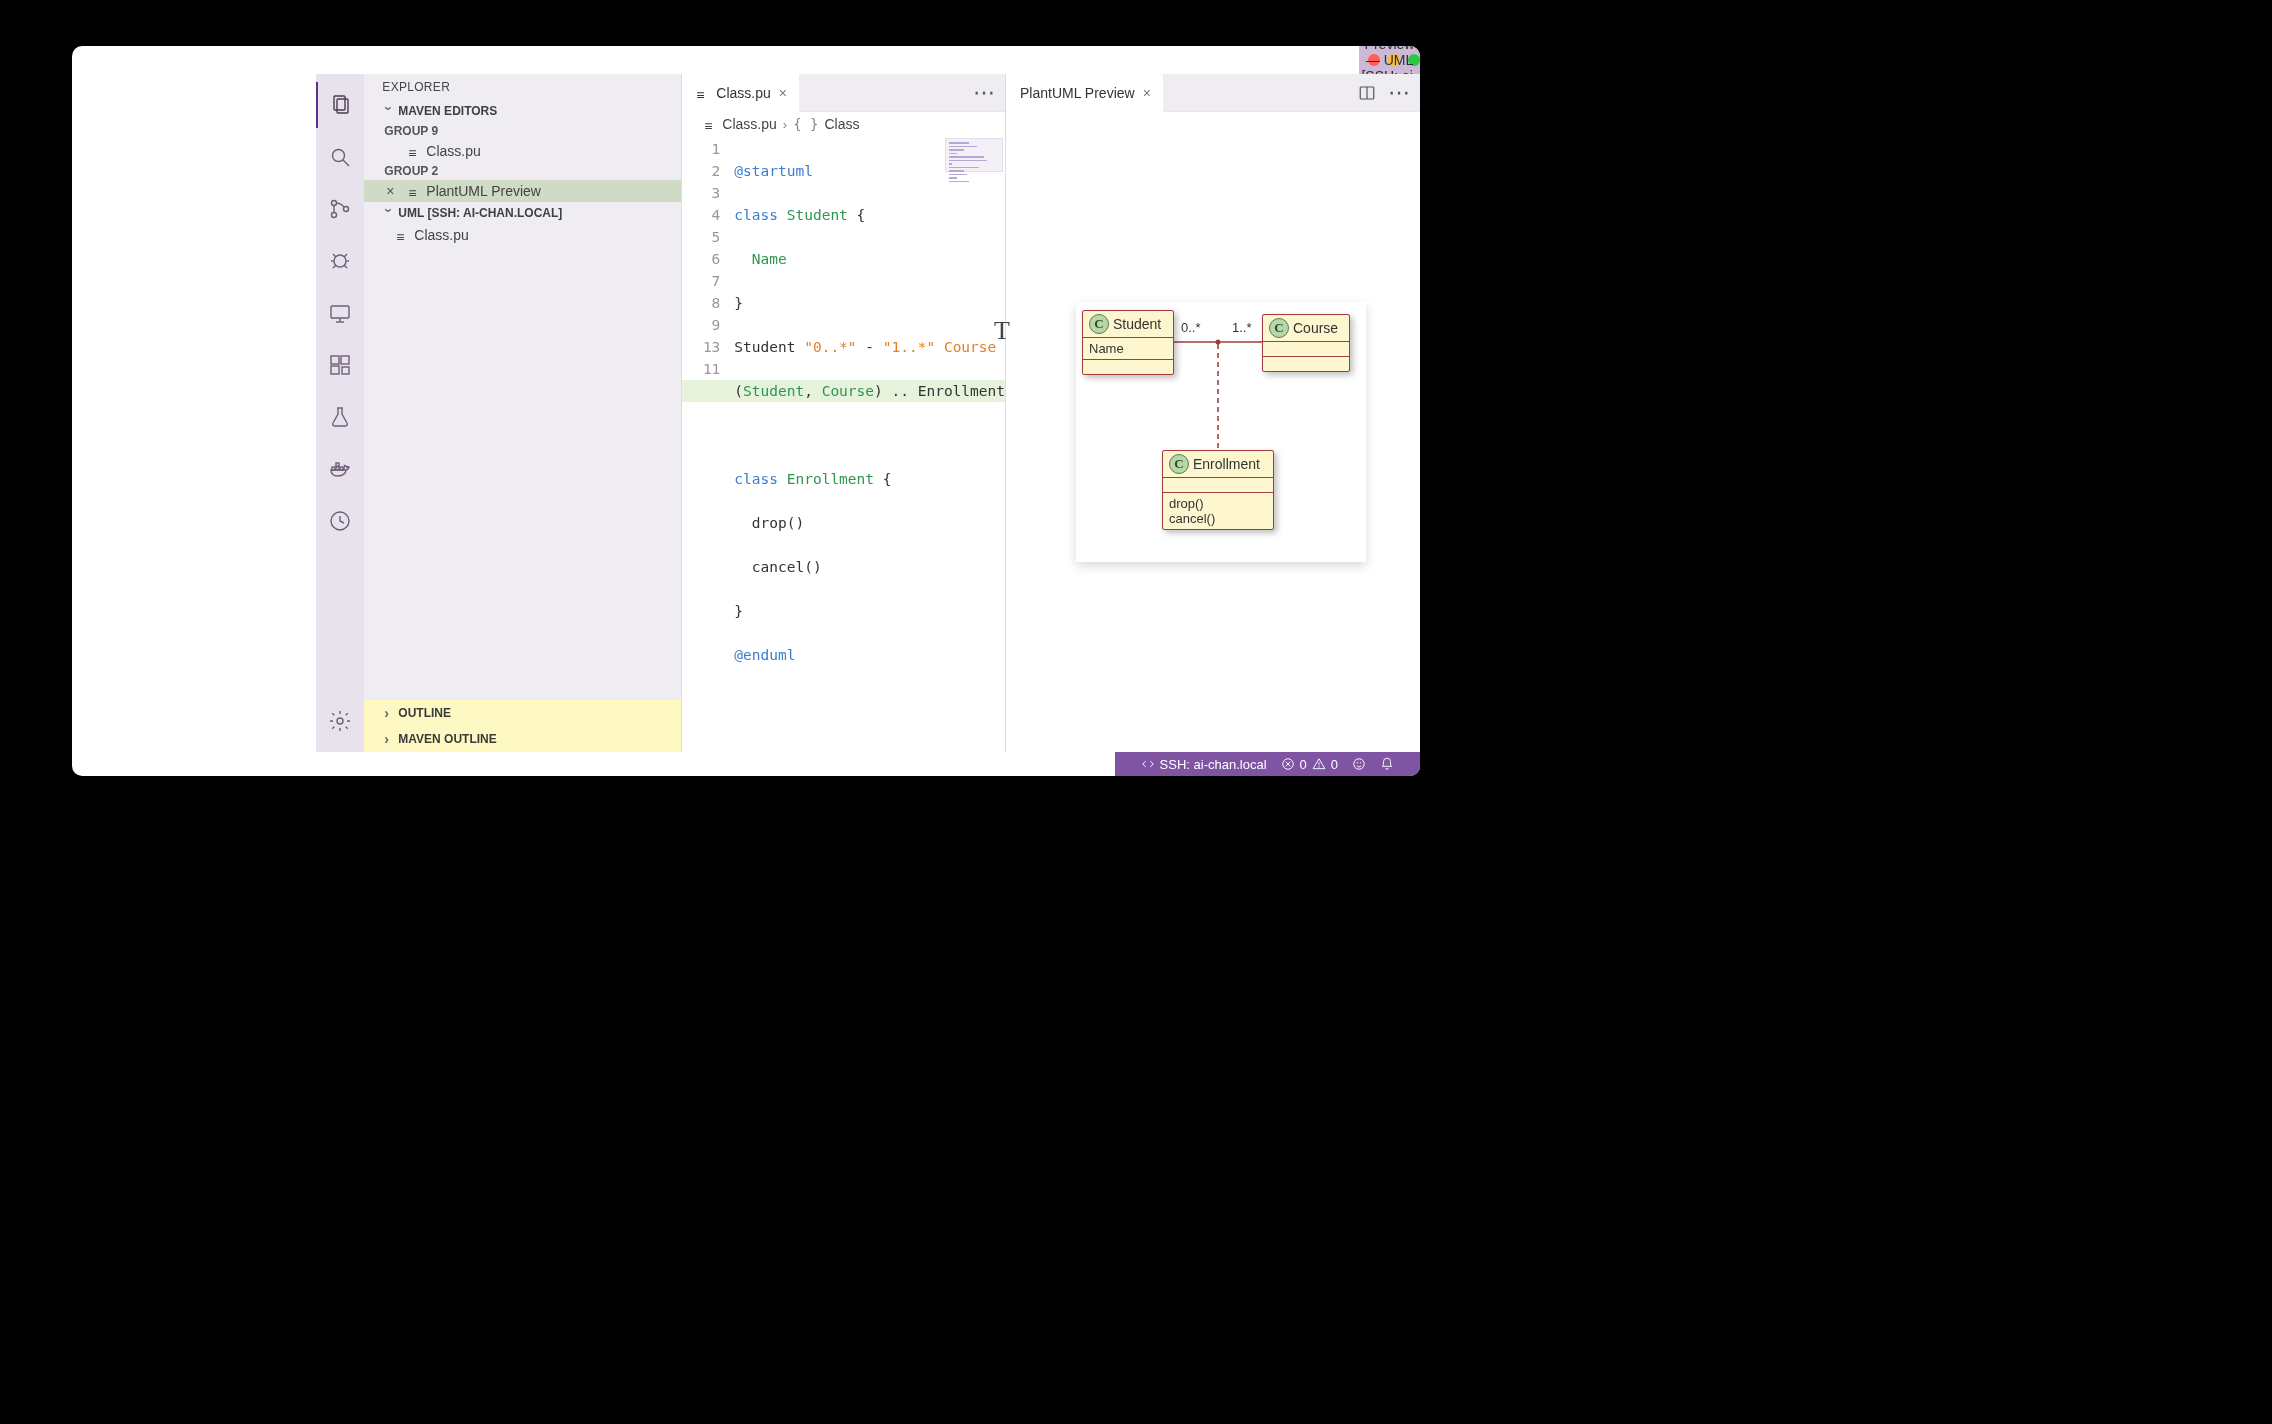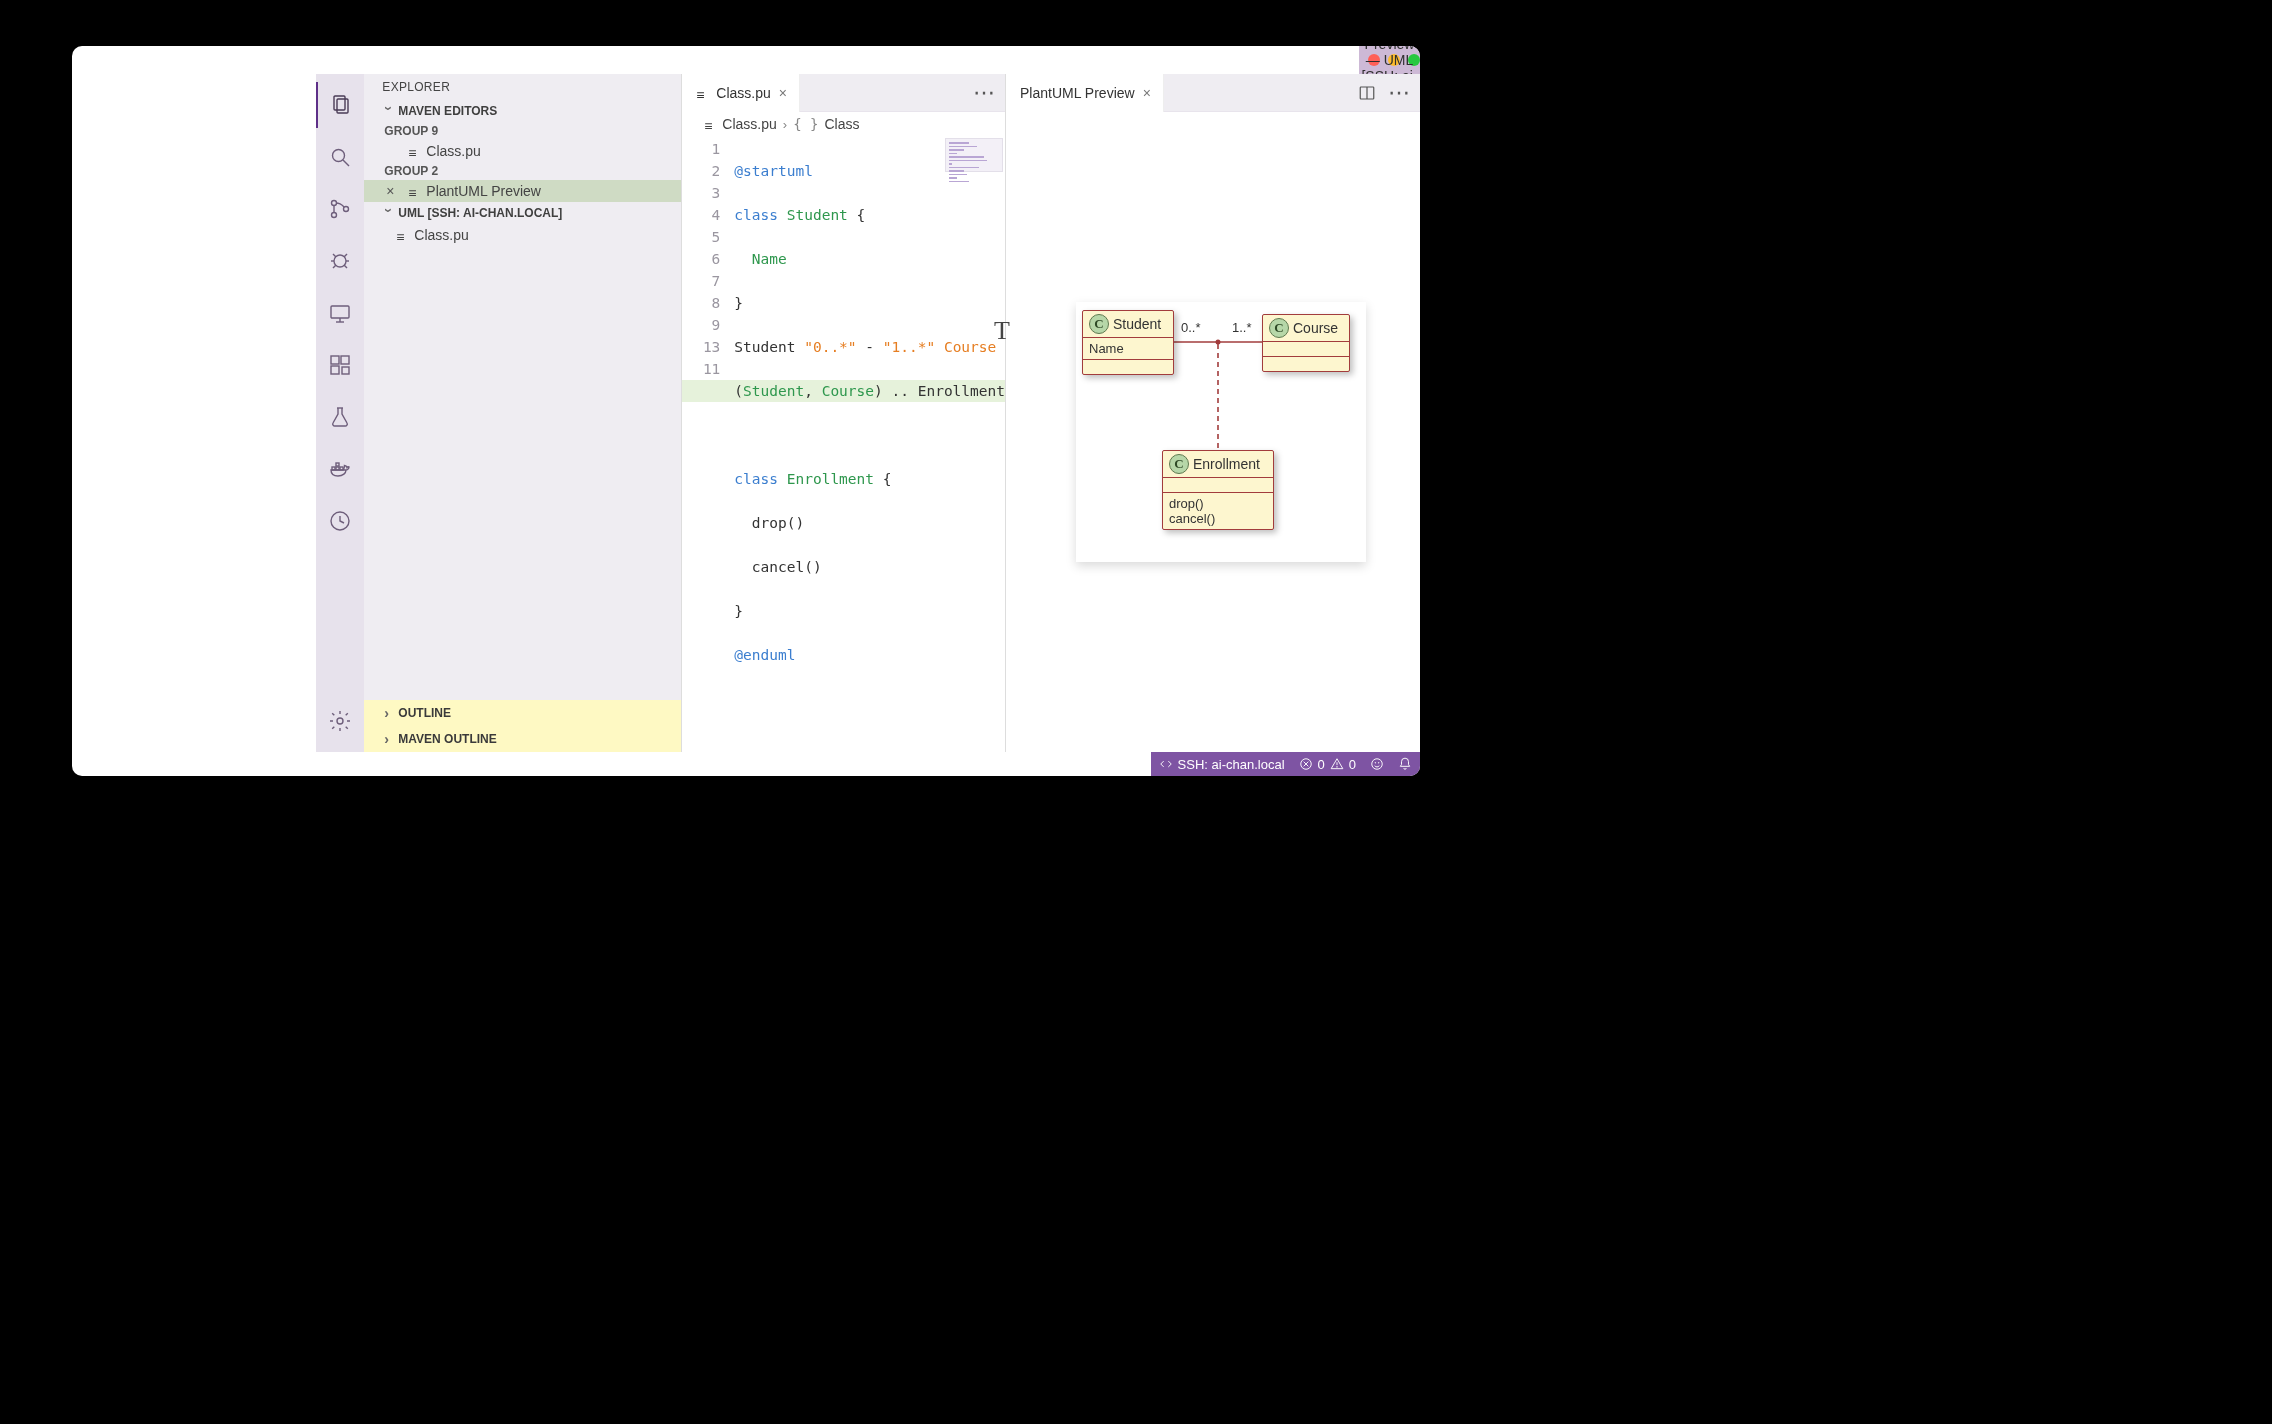--- a/index.html
+++ b/index.html
@@ -65,21 +65,21 @@
 .preview-body{flex:1;background:#fff;position:relative;}
 .preview-cursor{position:absolute;left:-12px;top:204px;font-family:serif;font-size:26px;color:#444;}
 .canvas{position:absolute;left:70px;top:190px;width:290px;height:260px;background:#fff;box-shadow:0 4px 10px rgba(0,0,0,.15);}
 .canvas .node{position:absolute;background:#fdf6cf;border:1.6px solid #a23c3c;border-radius:2px;box-shadow:3px 3px 6px rgba(0,0,0,.25);}
 .node .label{display:flex;align-items:center;gap:4px;padding:3px 6px;font-size:14px;}
 .node .c-badge{width:20px;height:20px;border-radius:50%;background:#b6d7a8;border:1.6px solid #5f7a50;display:inline-flex;align-items:center;justify-content:center;font-weight:bold;font-family:serif;font-size:13px;color:#2e4a26;}
 .node .sep{height:0;border-top:1.6px solid #a23c3c;}
 .node .cell{padding:3px 6px;font-size:13px;min-height:14px;}
 
 
-.statusbar{height:24px;background:#7e54a3;color:#fff;display:flex;align-items:center;font-size:13px;padding:0 8px;gap:14px;}
+.statusbar{height:24px;background:#7e54a3;color:#fff;display:flex;align-items:center;font-size:13px;padding:0 26px;gap:14px;}
 .statusbar .item{display:flex;align-items:center;gap:5px;cursor:pointer;}
 .statusbar .right{margin-left:auto;display:flex;gap:14px;align-items:center;}
 .statusbar svg{width:14px;height:14px;stroke:#fff;fill:none;stroke-width:1.6;}
 </style>
 </head>
 <body>
 
 <div class="window">
 
   <div class="titlebar">

